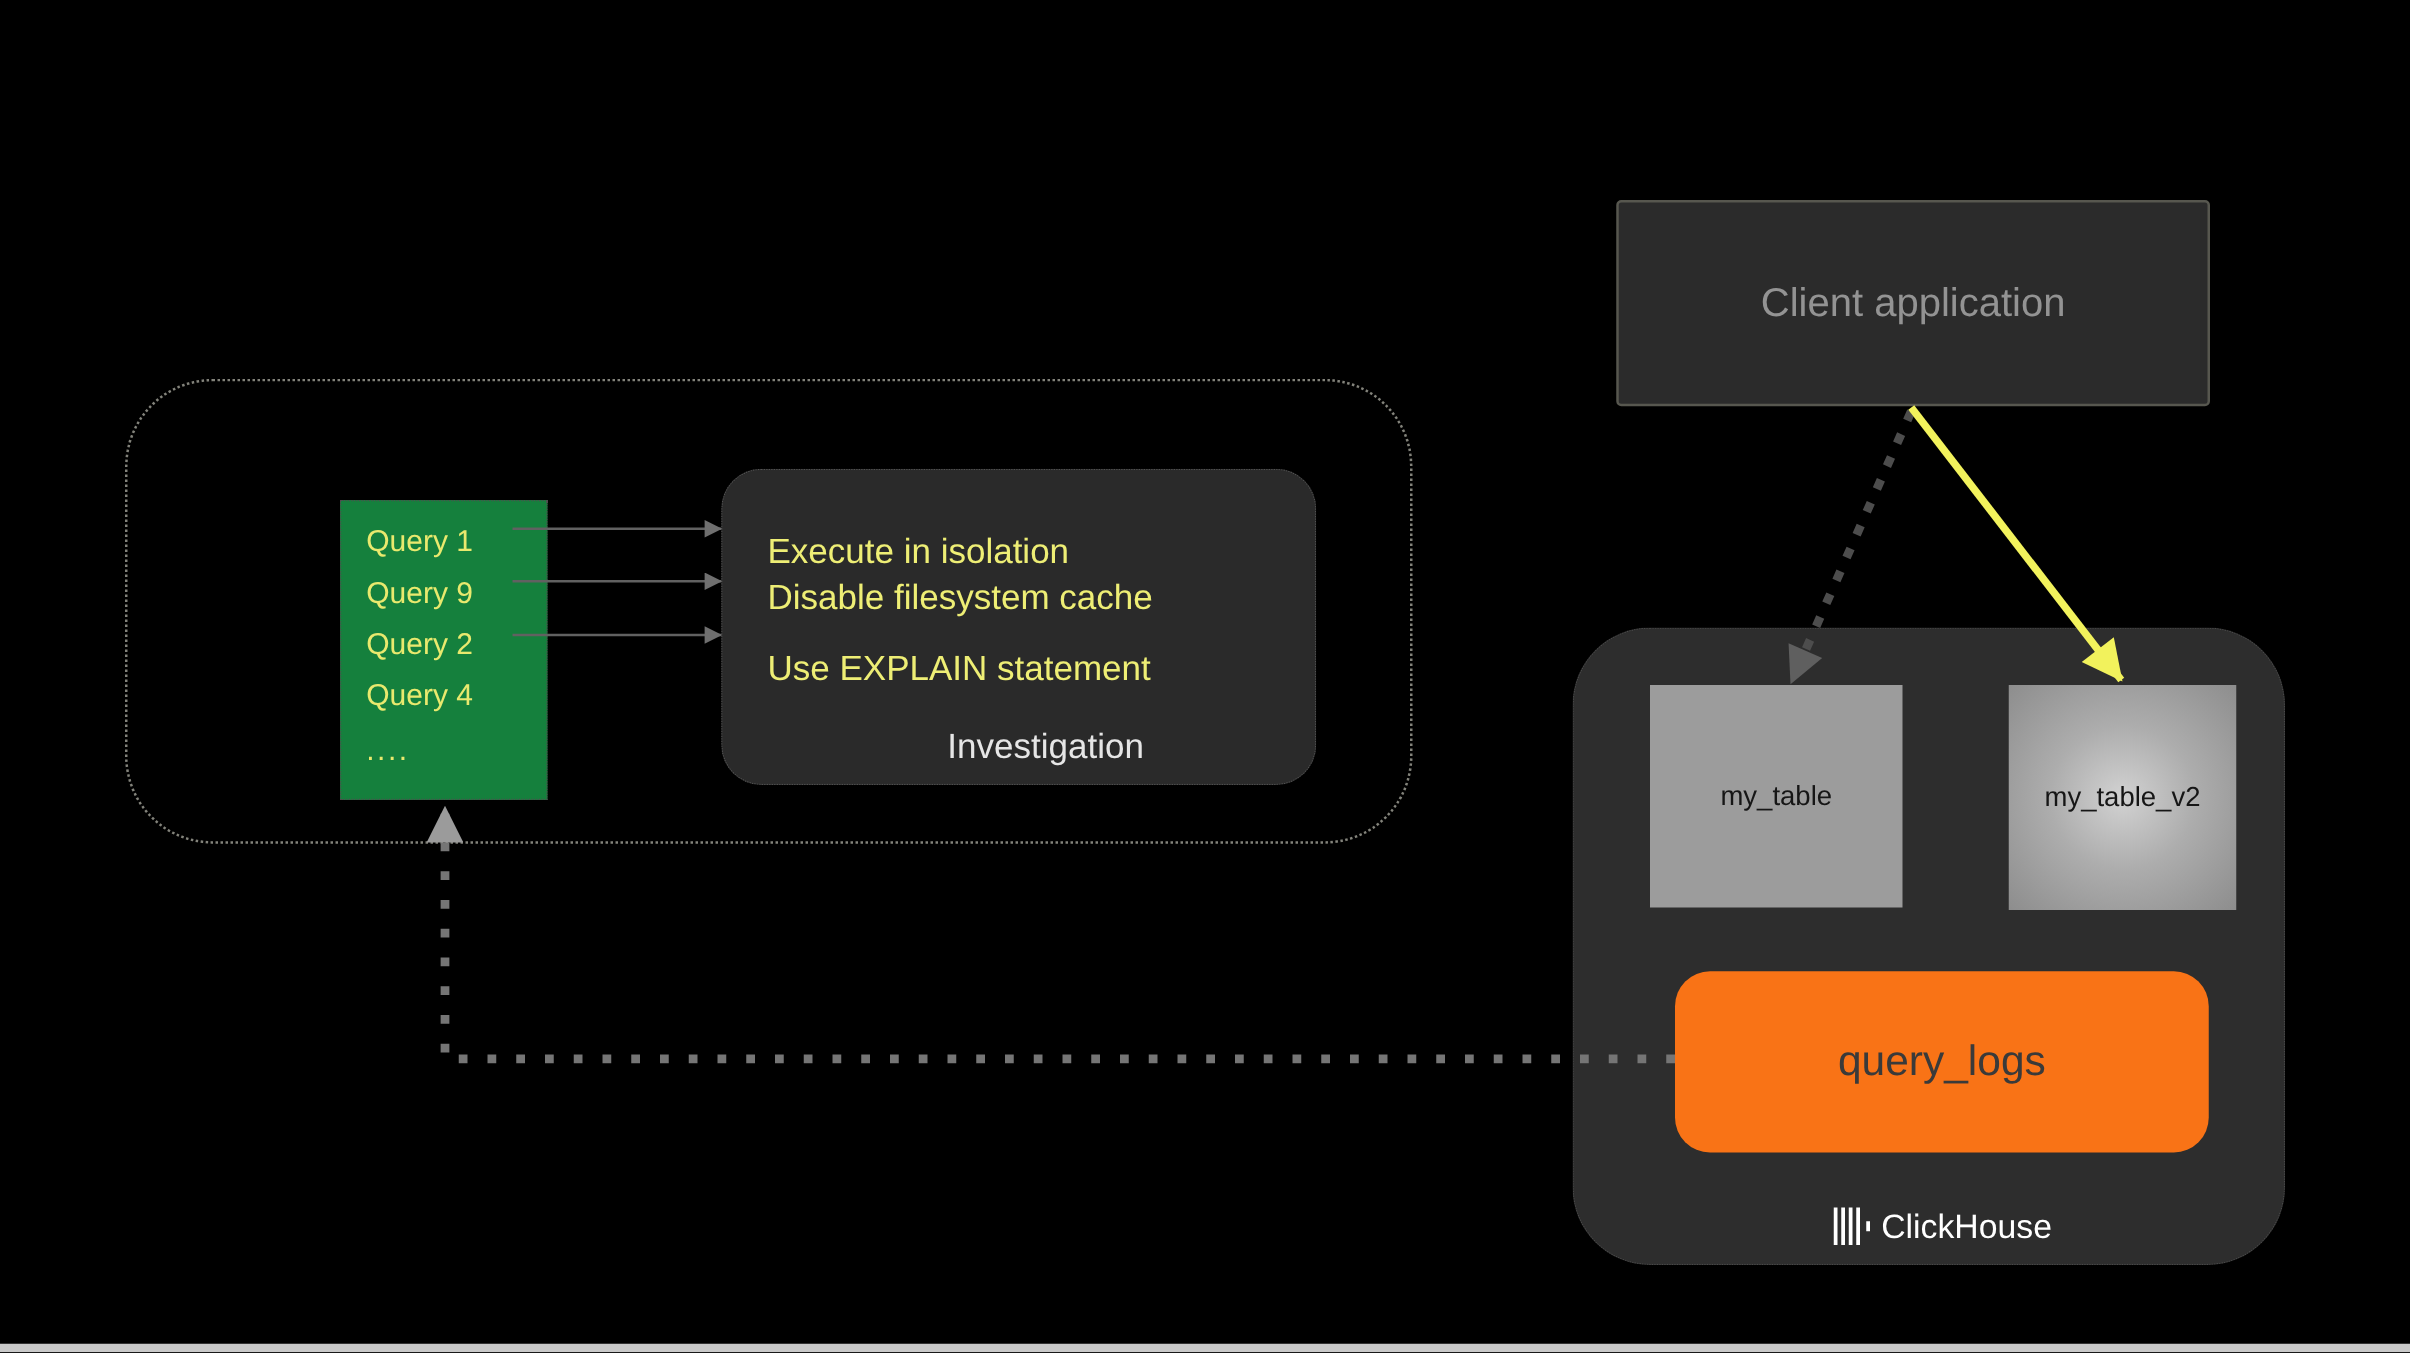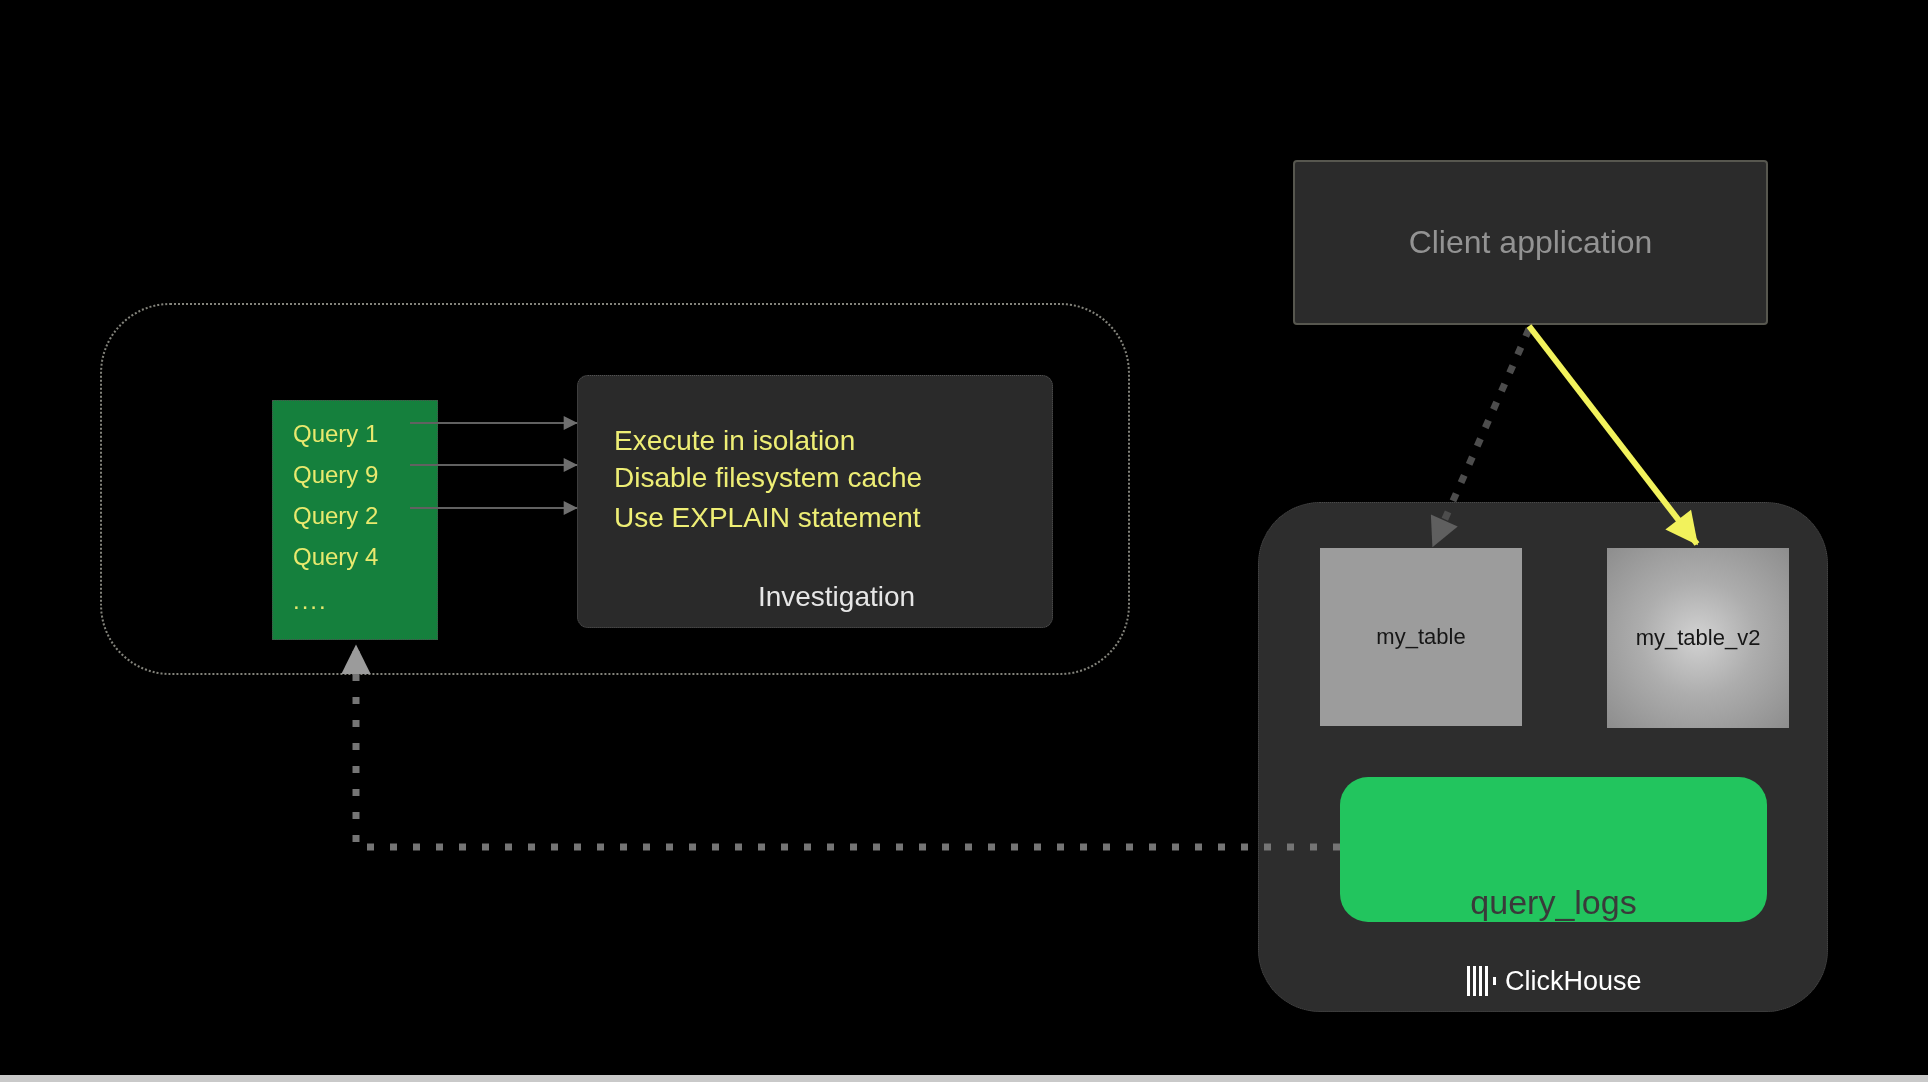--- a/index.html
+++ b/index.html
@@ -16,25 +16,25 @@
   .query-box{
     position:absolute;left:272px;top:400px;width:166px;height:240px;
     background:#15803d;border:1px dotted #4e4e4e;box-sizing:border-box;
     padding:12px 0 0 20px;
   }
   .qrow{color:#e9e96e;font-size:24px;line-height:41px;white-space:nowrap;}
   .qrow.qdots{margin-top:3px;letter-spacing:2px;}
   
   .investigation-box{
     position:absolute;left:577px;top:375px;width:476px;height:253px;
-    background:#2a2a2a;border:1px dotted #525252;border-radius:11px;box-sizing:border-box;
+    background:#2a2a2a;border:1px dotted #525252;border-radius:32px;box-sizing:border-box;
     padding:46px 0 0 36px;
   }
   .tip{color:#eeee75;font-size:28px;line-height:37px;white-space:nowrap;}
-  .tip.tip3{margin-top:3px;}
+  .tip.tip3{margin-top:20px;}
   .inv-title{
     position:absolute;left:0;right:0;bottom:14px;text-align:center;
     color:#e6e6e6;font-size:28px;padding-left:43px;
   }
   
   .client-box{
     position:absolute;left:1293px;top:160px;width:475px;height:165px;
     background:#2b2b2b;border:2px solid #57574f;border-radius:4px;box-sizing:border-box;
     display:flex;align-items:center;justify-content:center;
     color:#939393;font-size:32px;
@@ -48,22 +48,22 @@
     position:absolute;display:flex;align-items:center;justify-content:center;
     color:#161616;font-size:22px;
   }
   .mytable{left:1320px;top:548px;width:202px;height:178px;background:#9c9c9c;}
   .mytablev2{
     left:1607px;top:548px;width:182px;height:180px;
     background:radial-gradient(ellipse at 50% 50%, #d2d2d2 0%, #adadad 45%, #8d8d8d 100%);
   }
   .qlogs{
     position:absolute;left:1340px;top:777px;width:427px;height:145px;
-    background:#22c55e;border-radius:28px;
-    display:flex;align-items:flex-end;justify-content:center;
+    background:#f97316;border-radius:28px;
+    display:flex;align-items:center;justify-content:center;
     color:#3a3a3a;font-size:34px;
   }
   
   .ch-logo{
     position:absolute;left:1467px;top:963px;height:36px;
     display:flex;align-items:center;
   }
   .bars{display:flex;align-items:center;}
   .bars i{display:block;width:3px;height:30px;background:#fff;margin-right:3px;}
   .bars i.dot{height:8px;margin-left:2px;margin-right:0;}

